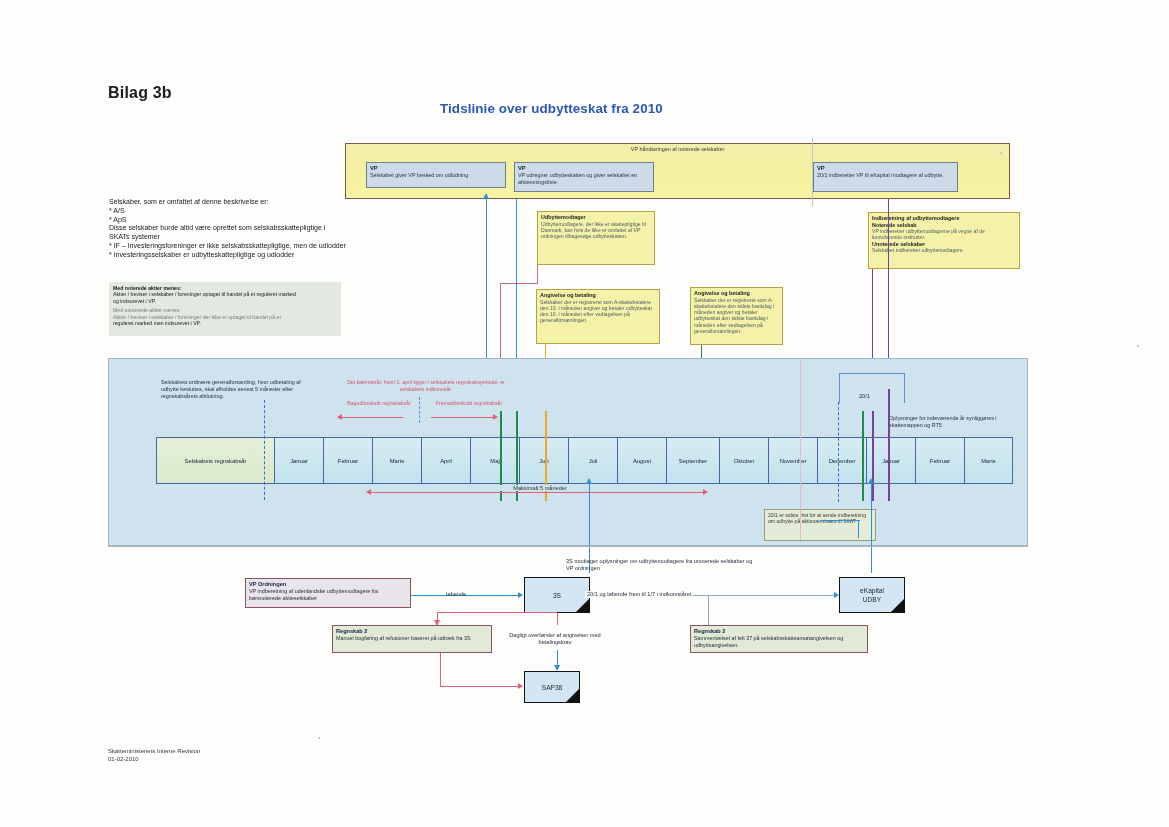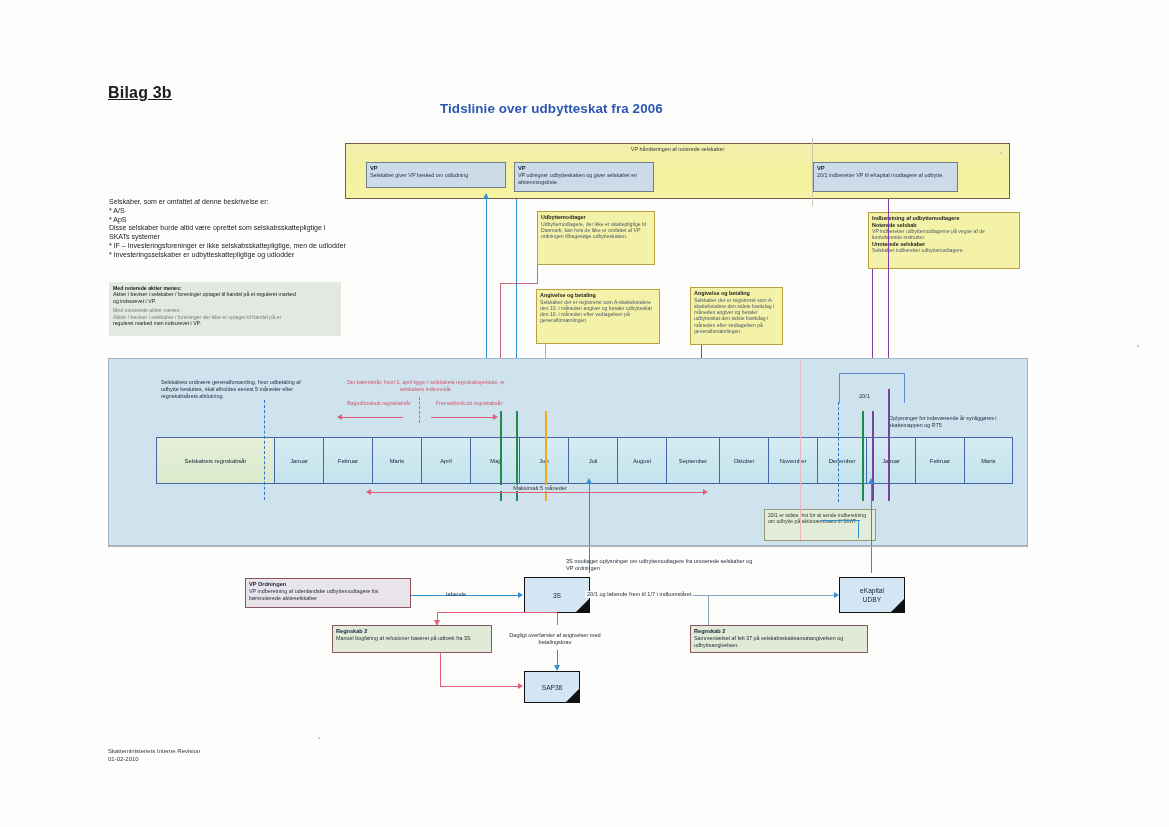--- a/index.html
+++ b/index.html
@@ -8,21 +8,21 @@
   .page{position:absolute;inset:0;background:#fdfdfc;}
 
   
   .abs{position:absolute;box-sizing:border-box;}
   .t5{font-size:5.2px;line-height:6.4px;}
   .t7{font-size:7px;line-height:8.8px;}
   .bold{font-weight:bold;}
 
   
   #bilag{left:108px;top:84px;font-size:16px;font-weight:bold;color:#1c1c1c;
-         letter-spacing:.2px;text-decoration:underline;}
+         letter-spacing:.2px;}
   #maintitle{left:440px;top:101px;font-size:13.4px;font-weight:bold;
              color:#2b57b5;letter-spacing:.1px;}
 
   
   #yellowband{left:345px;top:143px;width:665px;height:56px;
       background:linear-gradient(180deg,#f2efae 0%,#f3f09f 45%,#f6f3a4 100%);
       border:1px solid #7a5a42;}
   #yellowband .bandcap{position:absolute;left:0;top:2px;width:100%;
       text-align:center;font-size:5.4px;color:#3a3a3a;}
   .vpbox{position:absolute;background:#cddbe8;border:1px solid #6f7d8c;
@@ -139,21 +139,21 @@
 
   
   .speck{position:absolute;background:#c9c9c9;}
 </style>
 </head>
 <body>
 
 <div class="page">
 
   <div class="abs" id="bilag">Bilag 3b</div>
-  <div class="abs" id="maintitle">Tidslinie over udbytteskat fra 2006</div>
+  <div class="abs" id="maintitle">Tidslinie over udbytteskat fra 2010</div>
 
   <div class="abs" id="yellowband">
     <div id="bandsplit"></div>
     <div class="bandcap">VP håndteringen af noterede selskaber</div>
 
     <div class="vpbox" id="vp1">
       <div class="hd">VP</div>
       <div class="bd">Selskabet giver VP besked om udlodning</div>
     </div>
     <div class="vpbox" id="vp2">

